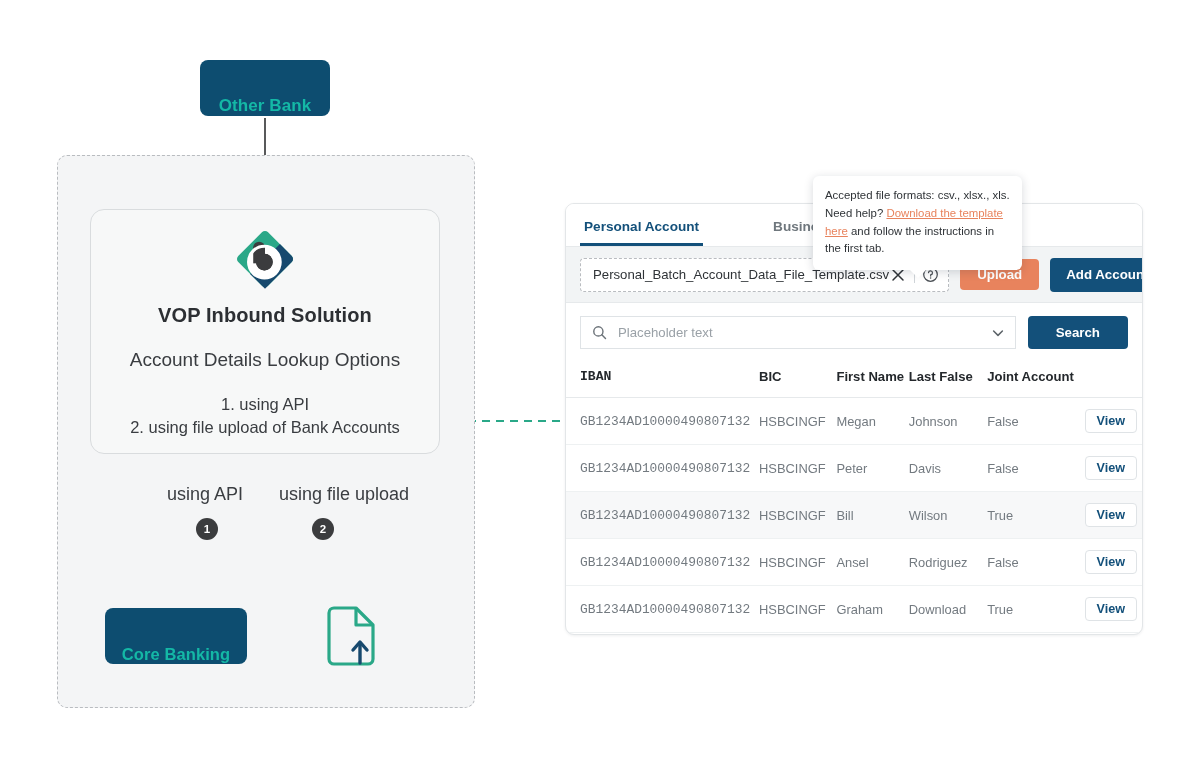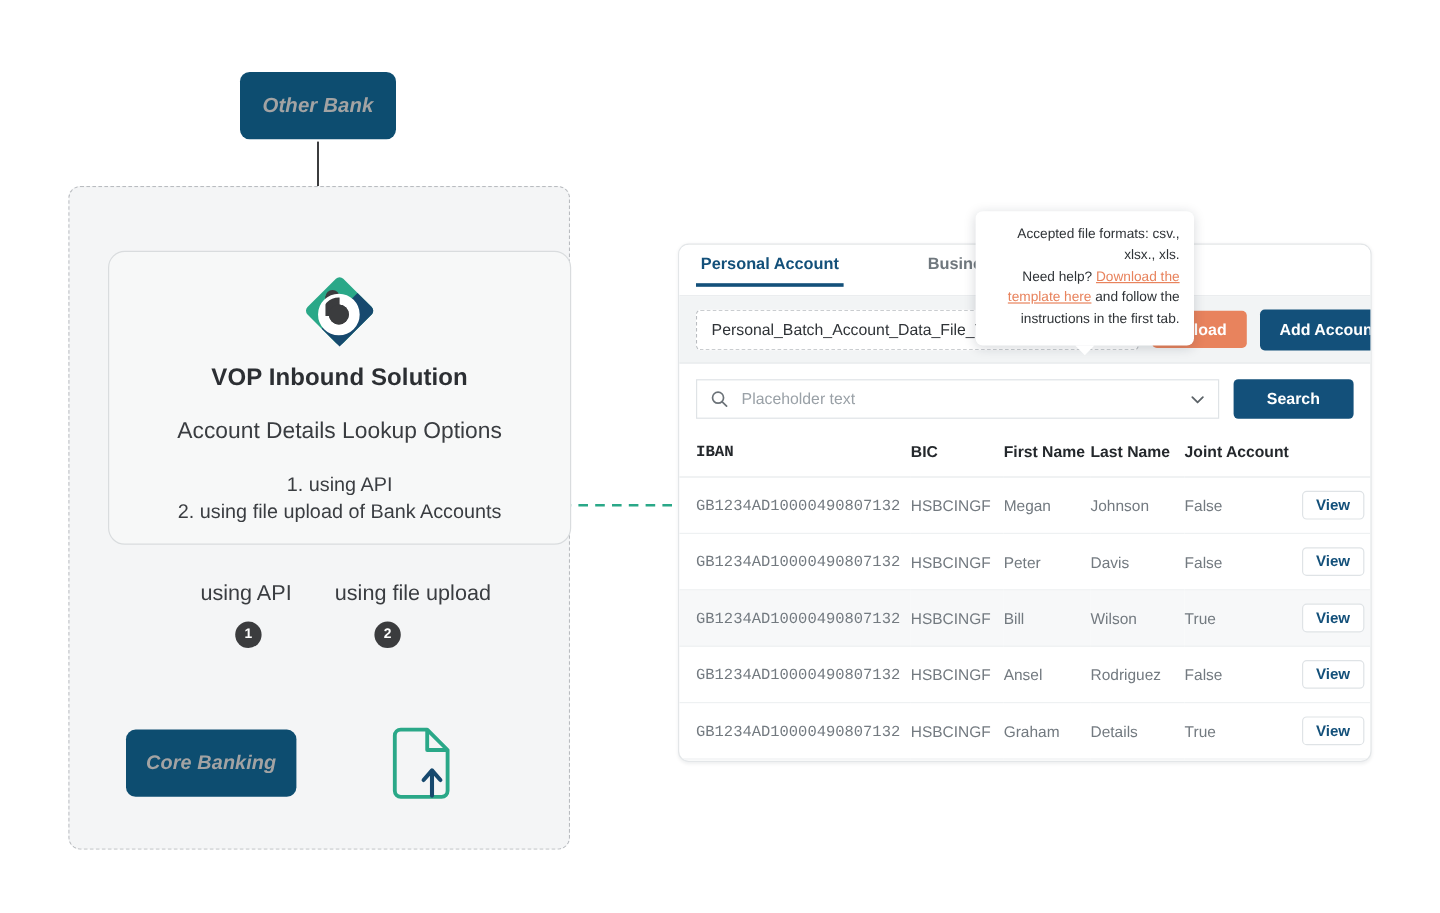--- a/index.html
+++ b/index.html
@@ -12,44 +12,43 @@
     overflow: hidden;
   }
   #root { position: relative; width: 1200px; height: 761px; }
 
   
   #diagram-svg { position: absolute; left: 0; top: 0; width: 560px; height: 761px; }
 
   .node-chip {
     position: absolute;
     background: #0d4d70;
-    color: #a3a3a3;
+    color: #14b8a6;
     border-radius: 8px;
     display: flex;
-    align-items: center;
+    align-items: flex-end;
     justify-content: center;
     font-size: 17px;
     font-weight: 700;
     letter-spacing: .1px;
-    font-style: italic;
   }
   #other-bank-node { left: 200px; top: 60px; width: 130px; height: 56px; }
   #core-banking-node { left: 105px; top: 608px; width: 142px; height: 56px; font-size: 16.5px; }
 
   #group-dashed {
     position: absolute; left: 57px; top: 155px;
     width: 418px; height: 553px;
     border: 1.6px dashed #b9bcc0;
     border-radius: 10px;
     background: #f4f5f6;
   }
 
   #vop-card {
     position: absolute; left: 90px; top: 209px;
-    width: 386px; height: 245px;
+    width: 350px; height: 245px;
     background: #f7f8f8;
     border: 1.6px solid #d9dcde;
     border-radius: 14px;
     display: flex; flex-direction: column; align-items: center;
     padding-top: 18px;
   }
   #vop-logo { width: 62px; height: 62px; margin-bottom: 14px; }
   #vop-title {
     font-size: 20px; font-weight: 700; color: #2c2f33;
     margin: 0 0 22px 0; letter-spacing: .1px;
@@ -80,21 +79,21 @@
     position: absolute; left: 565px; top: 203px;
     width: 578px; height: 432px;
     background: #ffffff;
     border: 1px solid #e3e6e8;
     border-radius: 9px;
     box-shadow: 0 1px 3px rgba(20,30,45,.07);
     overflow: hidden;
   }
 
   #tabs-bar {
-    display: flex; align-items: center;
+    display: flex; align-items: flex-end;
     height: 43px; padding: 0 14px;
     border-bottom: 1px solid #e6e9eb;
     background: #ffffff;
     gap: 40px;
   }
   .tab {
     font-size: 13.6px; font-weight: 700; color: #6f777d;
     padding: 0 4px 9px 4px; margin-right: 26px;
     border-bottom: 3px solid transparent; cursor: pointer;
     white-space: nowrap;
@@ -159,25 +158,25 @@
   .col-action { width: 62px; text-align: center; }
   .view-button {
     display: inline-block; border: 1px solid #dfe3e6; border-radius: 4px;
     background: #fff; color: #13507a; font-size: 12.6px; font-weight: 700;
     padding: 4px 11px; cursor: pointer;
   }
 
   
   #tooltip {
     position: absolute; left: 813px; top: 176px;
-    width: 182px; padding: 11px 12px 12px 12px;
+    width: 209px; padding: 11px 12px 12px 12px;
     background: #ffffff; border-radius: 6px;
     box-shadow: 0 2px 10px rgba(20,30,45,.17);
     font-size: 11.4px; color: #2f3337; line-height: 1.56;
-    text-align: right; z-index: 40;
+    text-align: left; z-index: 40;
   }
   #tooltip::after {
     content: ""; position: absolute; left: 50%; bottom: -8px;
     margin-left: -8px; border-left: 8px solid transparent;
     border-right: 8px solid transparent; border-top: 8px solid #ffffff;
   }
   #tooltip-link { color: #e8835d; text-decoration: underline; cursor: pointer; }
 </style>
 </head>
 <body>
@@ -283,21 +282,21 @@
       </div>
       <button id="search-button" class="btn">Search</button>
     </div>
 
     <table id="accounts-table">
       <thead>
         <tr>
           <th class="col-iban">IBAN</th>
           <th class="col-bic">BIC</th>
           <th class="col-first">First Name</th>
-          <th class="col-last">Last Name</th>
+          <th class="col-last">Last False</th>
           <th class="col-joint">Joint Account</th>
           <th class="col-action"></th>
         </tr>
       </thead>
       <tbody id="accounts-tbody">
           <tr>
             <td class="col-iban">GB1234AD10000490807132</td>
             <td class="col-bic">HSBCINGF</td>
             <td class="col-first">Megan</td>
             <td class="col-last">Johnson</td>
@@ -325,21 +324,21 @@
             <td class="col-bic">HSBCINGF</td>
             <td class="col-first">Ansel</td>
             <td class="col-last">Rodriguez</td>
             <td class="col-joint">False</td>
             <td class="col-action"><span class="view-button">View</span></td>
           </tr>
           <tr>
             <td class="col-iban">GB1234AD10000490807132</td>
             <td class="col-bic">HSBCINGF</td>
             <td class="col-first">Graham</td>
-            <td class="col-last">Details</td>
+            <td class="col-last">Download</td>
             <td class="col-joint">True</td>
             <td class="col-action"><span class="view-button">View</span></td>
           </tr>
           <tr>
             <td class="col-iban">GB1234AD10573220807132</td>
             <td class="col-bic">HSBCINGF</td>
             <td class="col-first">Harry</td>
             <td class="col-last">Smith</td>
             <td class="col-joint">False</td>
             <td class="col-action"></td>

